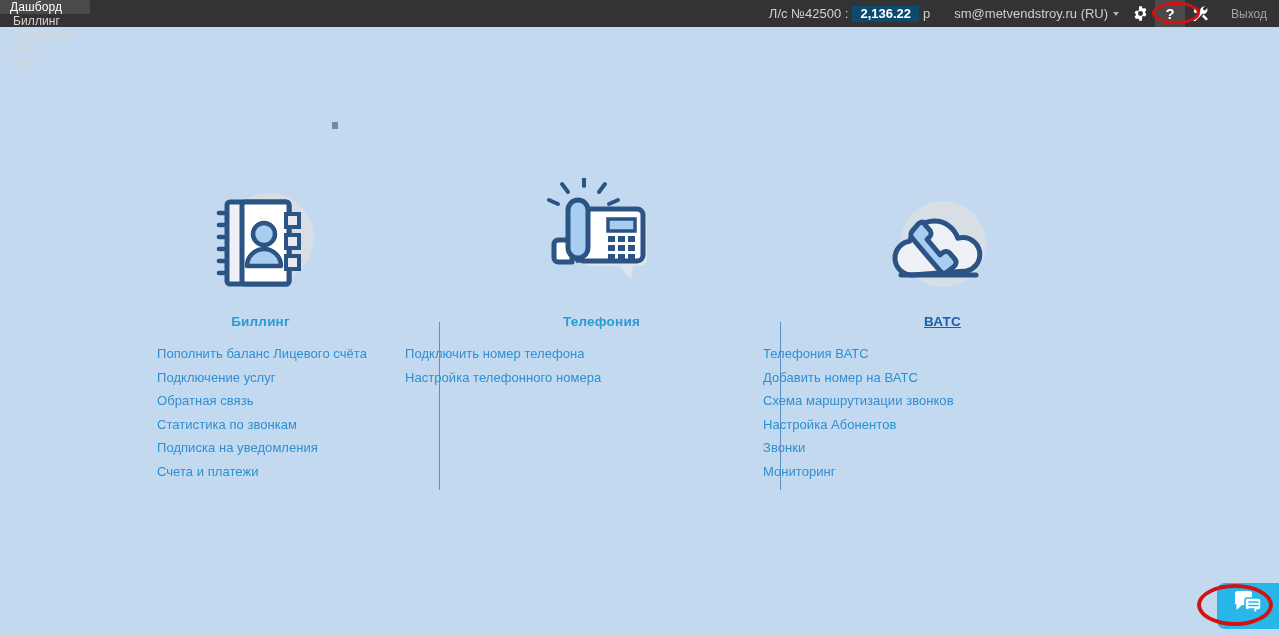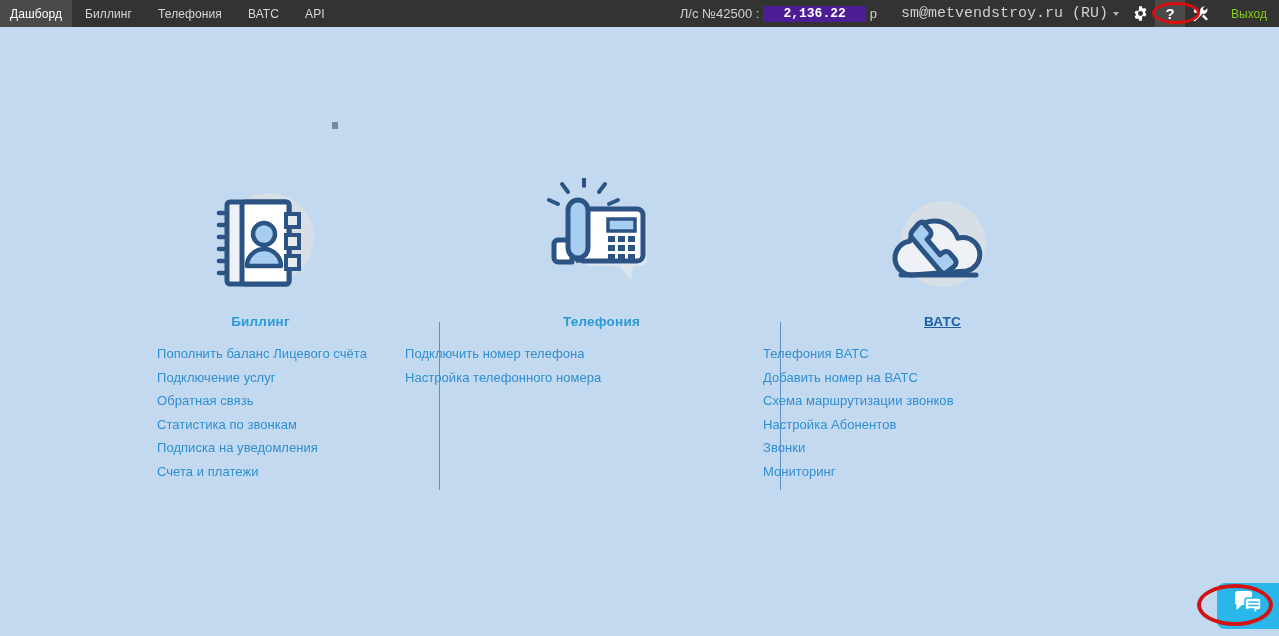--- a/index.html
+++ b/index.html
@@ -26,20 +26,21 @@
     display: flex;
     align-items: stretch;
     font-size: 12px;
     color: #c9c9c9;
     box-sizing: border-box;
     z-index: 30;
   }
   .nav-left {
     display: flex;
     align-items: stretch;
+    flex-direction: column;
   }
   .nav-tab {
     display: flex;
     align-items: center;
     padding: 0 13px;
     color: #d6d6d6;
     font-size: 12px;
     cursor: pointer;
     white-space: nowrap;
     letter-spacing: .1px;
@@ -59,40 +60,38 @@
     display: flex;
     align-items: center;
     padding: 0 10px;
     font-size: 13px;
     color: #d0d0d0;
     white-space: nowrap;
     gap: 4px;
   }
   .acct-label { color: #d0d0d0; }
   .acct-balance {
-    background: #4c1d95;
+    background: #0c4a6e;
     color: #ffffff;
     font-weight: bold;
-    padding: 1px 20px;
+    padding: 1px 8px;
     line-height: 14px;
     display: inline-block;
-    font-family: Liberation Mono, monospace;
   }
   .acct-cur { color: #d0d0d0; }
 
   .user-block {
     display: flex;
     align-items: center;
     padding: 0 6px 0 14px;
-    font-size: 15px;
+    font-size: 13px;
     color: #cfcfcf;
     white-space: nowrap;
     cursor: pointer;
     gap: 5px;
-    font-family: Liberation Mono, monospace;
   }
   .caret {
     display: inline-block;
     width: 0; height: 0;
     border-left: 3.5px solid transparent;
     border-right: 3.5px solid transparent;
     border-top: 4px solid #b0b0b0;
   }
 
   .icon-btn {
@@ -109,21 +108,21 @@
     color: #ffffff;
     font-weight: bold;
     font-size: 15px;
     line-height: 1;
     font-family: "Liberation Sans", sans-serif;
   }
   .logout-btn {
     display: flex;
     align-items: center;
     padding: 0 12px 0 16px;
-    color: #84cc16;
+    color: #a3a3a3;
     font-size: 12px;
     cursor: pointer;
     white-space: nowrap;
   }
 
   
   .annot-ellipse-help {
     position: absolute;
     left: 1152px;
     top: 2px;

